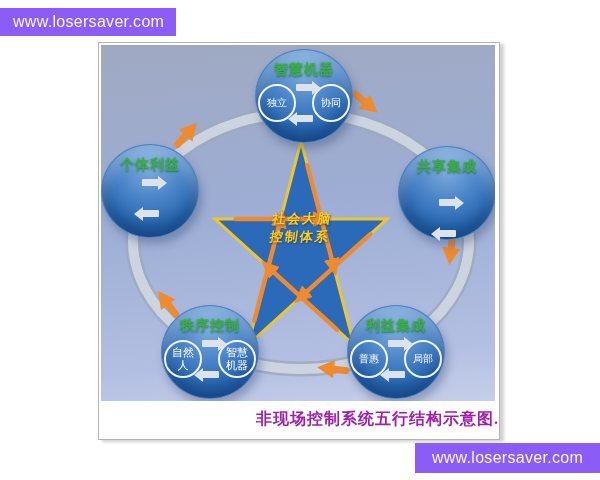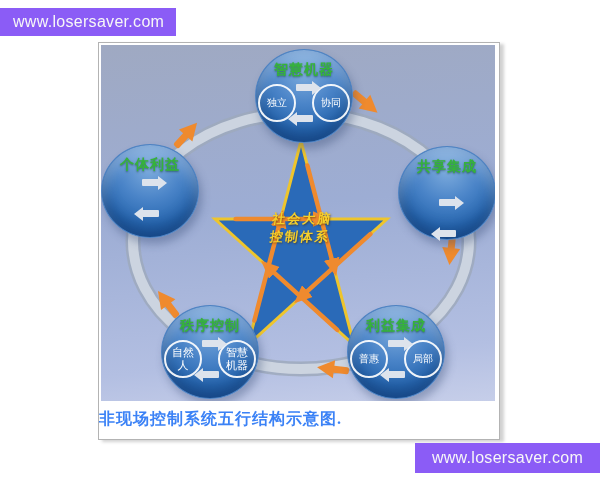--- a/index.html
+++ b/index.html
@@ -20,23 +20,23 @@
     background:#ffffff;border:1px solid #b3b3b3;
     box-shadow:4px 2px 3px rgba(0,0,0,.18);
   }
   .art{
     position:absolute;left:2px;top:2px;width:394px;height:356px;overflow:hidden;
     background:linear-gradient(175deg,#9fa9c2 0%,#9dadd4 45%,#b3bfe2 85%,#c6cee9 100%);
   }
   .art svg{position:absolute;left:0;top:0;}
   
   .caption{
-    position:absolute;left:0;right:0;top:366px;text-align:left;
+    position:absolute;left:0;right:0;top:366px;text-align:right;
     font-family:"Liberation Serif","DejaVu Serif",serif;
-    font-size:16px;font-weight:bold;color:#3b82f6;letter-spacing:1px;
+    font-size:16px;font-weight:bold;color:#a21caf;letter-spacing:1px;
   }
   
   .star-label{
     position:absolute;left:140px;top:165px;width:120px;text-align:center;
     font-size:13px;font-weight:bold;color:#f6cf2b;line-height:18px;
     letter-spacing:2px;transform:skewX(-8deg);
     text-shadow:1px 1px 2px rgba(70,40,0,.65);z-index:4;
   }
   
   .node{

